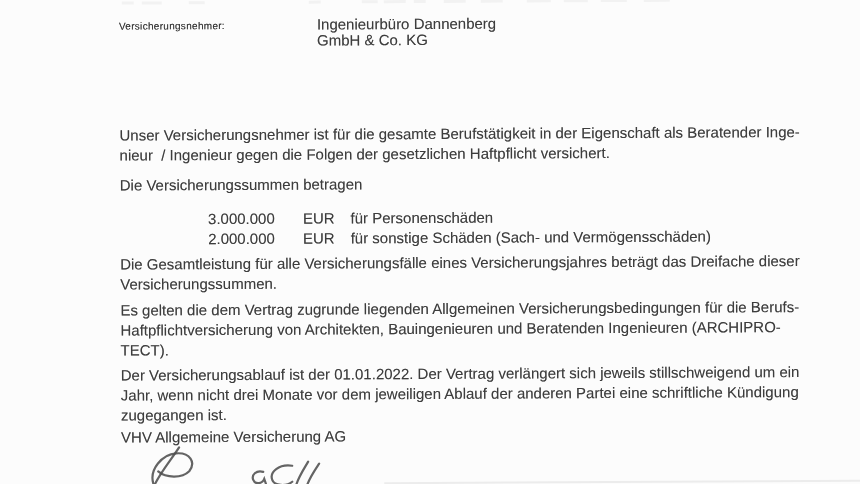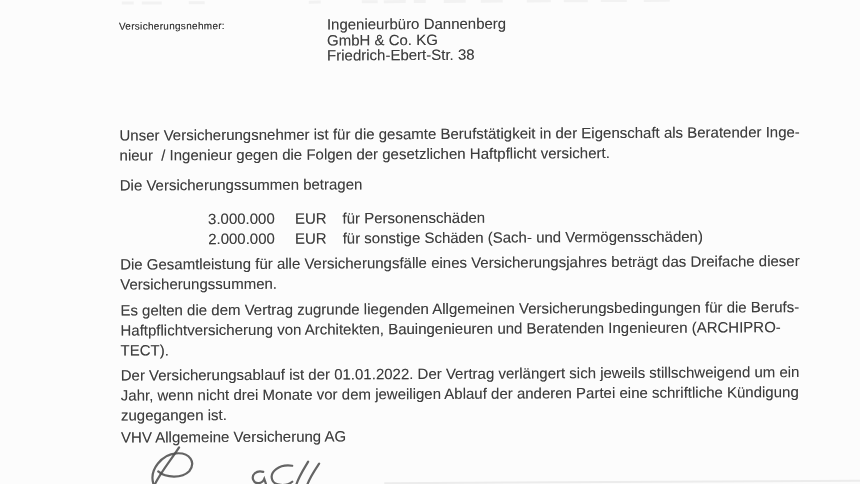--- a/index.html
+++ b/index.html
@@ -19,32 +19,32 @@
     transform-origin: 430px 240px;
   }
   .blk { position: absolute; font-size: 15px; line-height: 20px; }
   .line { white-space: pre; text-shadow: 0 0 0.6px rgba(61,61,61,0.45); }
   .label {
     left: 120px; top: 15px;
     font-weight: normal; font-size: 10px; letter-spacing: 0.3px;
     color: #333333;
     text-shadow: 0 0 0.6px rgba(40,40,40,0.5);
   }
-  .address { left: 328px; top: 16px; line-height: 15.5px; }
+  .address { left: 318px; top: 16px; line-height: 15.5px; }
   .p-intro      { left: 120px; top: 124px; }
   .p-sumshead   { left: 120px; top: 174px; }
   .p-sums       { left: 120px; top: 208px; }
   .p-total      { left: 120px; top: 253px; }
   .p-conditions { left: 120px; top: 299px; }
   .p-expiry     { left: 120px; top: 364px; }
   .p-insurer    { left: 120px; top: 426px; }
   .sum-row { display: flex; padding-left: 85px; }
   .sum-amount   { display: inline-block; width: 73px; text-align: center;
                   text-shadow: 0 0 0.6px rgba(61,61,61,0.45); }
-  .sum-currency { margin-left: 17px; text-shadow: 0 0 0.6px rgba(61,61,61,0.45); }
+  .sum-currency { margin-left: 25px; text-shadow: 0 0 0.6px rgba(61,61,61,0.45); }
   .sum-desc     { margin-left: 16px; white-space: pre;
                   text-shadow: 0 0 0.6px rgba(61,61,61,0.45); }
   .signature { position: absolute; left: 145px; top: 443px; }
   .signature path { fill: none; stroke: #4f4f4f; stroke-width: 2.2;
                     stroke-linecap: round; opacity: 0.88; }
   .artifact { position: absolute; top: 0; height: 3px; background: #f2f2f2; }
   .bottom-scan-line { position: absolute; left: 383px; top: 482px;
                       width: 477px; height: 2px; background: #ececec; }
 </style>
 </head>
@@ -65,21 +65,20 @@
     <div class="artifact" style="left:528px;width:24px"></div>
     <div class="artifact" style="left:565px;width:24px"></div>
     <div class="artifact" style="left:602px;width:26px"></div>
     <div class="artifact" style="left:645px;width:26px"></div>
 
     <div class="blk label">Versicherungsnehmer:</div>
 
     <div class="blk address">
       <div class="line">Ingenieurbüro Dannenberg</div>
       <div class="line">GmbH &amp; Co. KG</div>
-      <div class="line">Friedrich-Ebert-Str. 38</div>
     </div>
 
     <div class="blk p-intro">
       <div class="line">Unser Versicherungsnehmer ist für die gesamte Berufstätigkeit in der Eigenschaft als Beratender Inge-</div>
       <div class="line">nieur  / Ingenieur gegen die Folgen der gesetzlichen Haftpflicht versichert.</div>
     </div>
 
     <div class="blk p-sumshead">
       <div class="line">Die Versicherungssummen betragen</div>
     </div>

